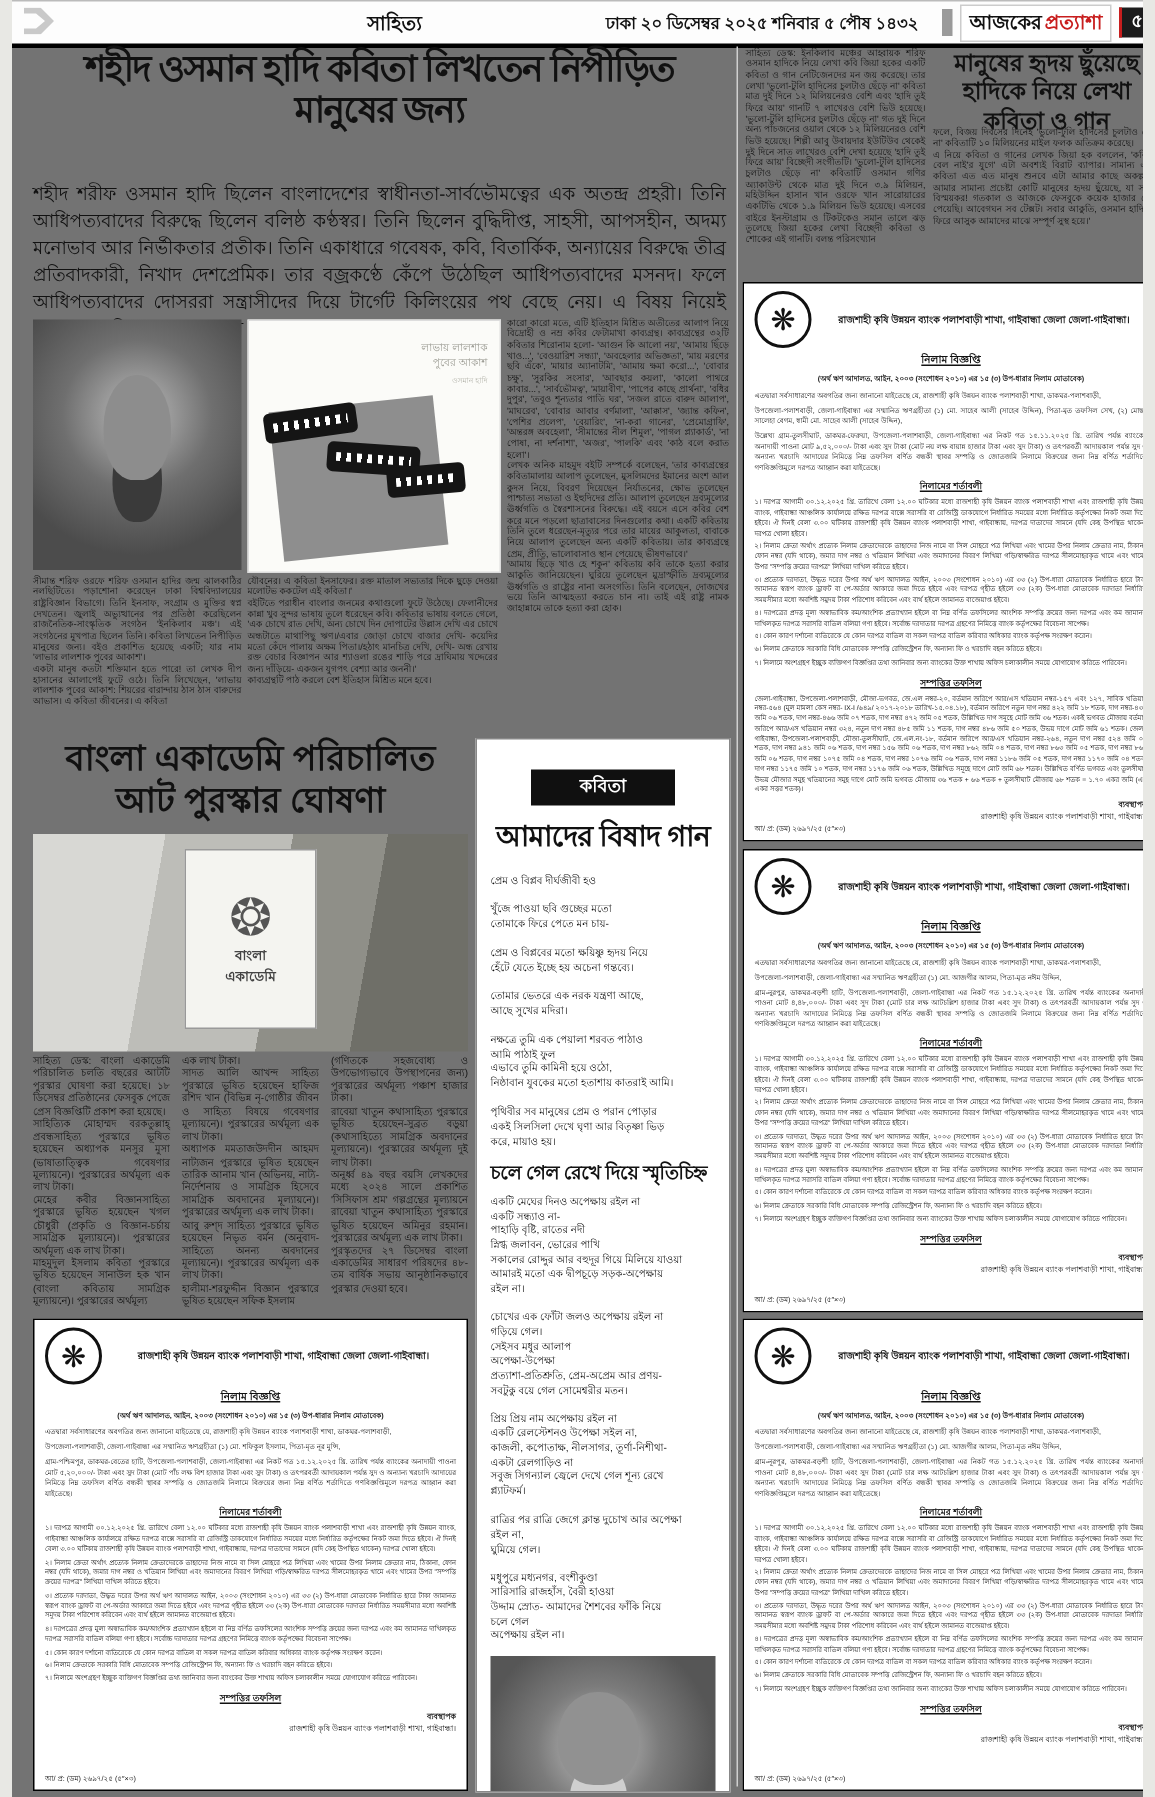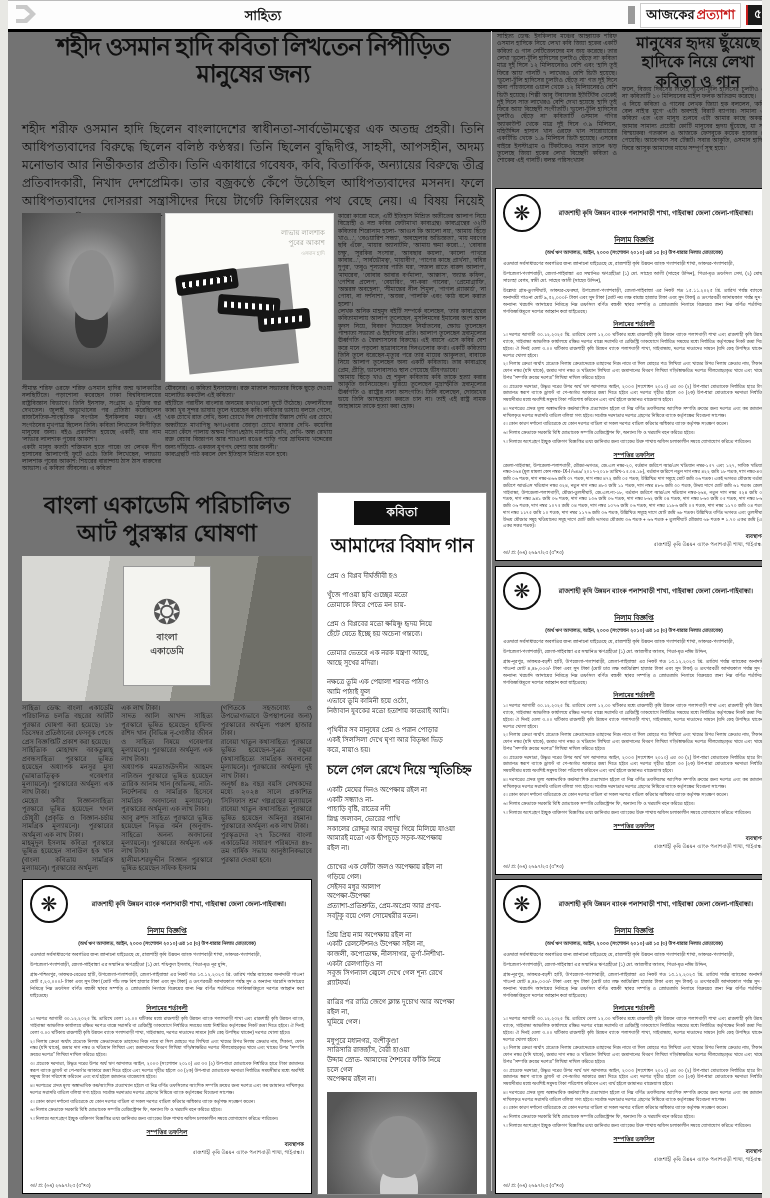--- a/index.html
+++ b/index.html
@@ -43,21 +43,21 @@
   
   .headline-acad{position:absolute;left:14px;top:492px;width:290px;text-align:center;font-size:23px;line-height:1.2;font-weight:bold;}
   .photo-acad{position:absolute;left:14px;top:556px;width:290px;height:145px;
      background:linear-gradient(100deg,#d8d8d4 0 28%,#bdbdb8 28% 55%,#8f8f88 55% 75%,#6f6f68 75%);}
   .acad-card{position:absolute;left:50%;top:10px;transform:translateX(-50%);width:86px;height:118px;background:#f4f4f0;border:1px solid #999;display:flex;flex-direction:column;align-items:center;justify-content:center;gap:4px;}
   .acad-glyph{font-size:34px;line-height:1;color:#555;}
   .acad-card .t{font-size:9px;font-weight:bold;color:#444;text-align:center;line-height:1.1;}
   .acad-cols{position:absolute;left:14px;top:704px;width:290px;height:172px;display:flex;gap:8px;}
   .acad-cols>div{width:92px;}
   
-  #poetry{position:absolute;left:309px;top:492px;width:170px;height:703px;border:1px solid #888;background:#fff;box-sizing:border-box;padding:8px 9px;overflow:hidden;}
+  #poetry{position:absolute;left:309px;top:492px;width:170px;height:703px;border:1px solid #888;background:#fff;box-sizing:border-box;padding:20px 9px;overflow:hidden;}
   .po-kicker{width:96px;margin:0 auto;background:#101010;color:#fff;text-align:center;font-size:12px;font-weight:bold;padding:2px 0;}
   .po-byline{margin-top:8px;text-align:center;font-size:11.5px;font-weight:bold;line-height:1.3;}
   .po-title1{margin-top:6px;text-align:center;font-size:19px;font-weight:bold;letter-spacing:-0.5px;}
   .po-body{margin-top:8px;font-size:6.8px;line-height:1.42;}
   .po-title2{margin:7px 0 4px;font-size:12.5px;font-weight:bold;letter-spacing:-0.3px;}
   .photo-poet{margin-top:8px;width:150px;height:135px;
      background:radial-gradient(circle at 48% 45%, #a5a5a5 0 16%, #7b7b7b 38%, #565656 72%);position:relative;}
   .photo-poet:after{content:"";position:absolute;left:30%;top:18%;width:36%;height:46%;border-radius:48% 48% 44% 44%;background:#919191;box-shadow:0 40px 0 -8px #cfcfcf;}
   
   .notice{position:absolute;background:#fff;border:1px solid #000;box-sizing:border-box;padding:5px 7px;overflow:hidden;}
@@ -79,20 +79,21 @@
   #notice4{left:14px;top:879px;width:290px;height:315px;}
 </style>
 </head>
 <body>
 
 <div id="page">
 
   <div id="masthead">
     <div class="mh-icon"></div>
     <div class="mh-section">সাহিত্য</div>
+    <div class="mh-date">ঢাকা ২০ ডিসেম্বর ২০২৫ শনিবার ৫ পৌষ ১৪৩২</div>
     <div class="mh-brandgroup">
       <div class="mh-graybar"></div>
       <div class="mh-brand">
         <span>আজকের</span>
         <span class="red">প্রত্যাশা</span>
       </div>
       <div class="mh-pagenum">৫</div>
     </div>
   </div>
 

